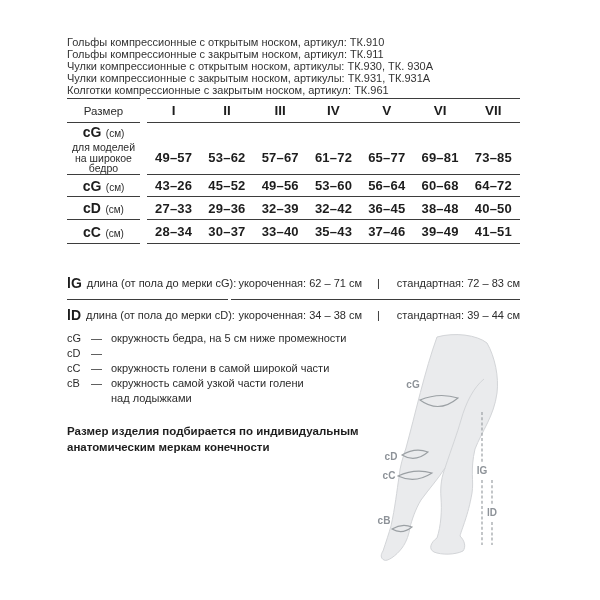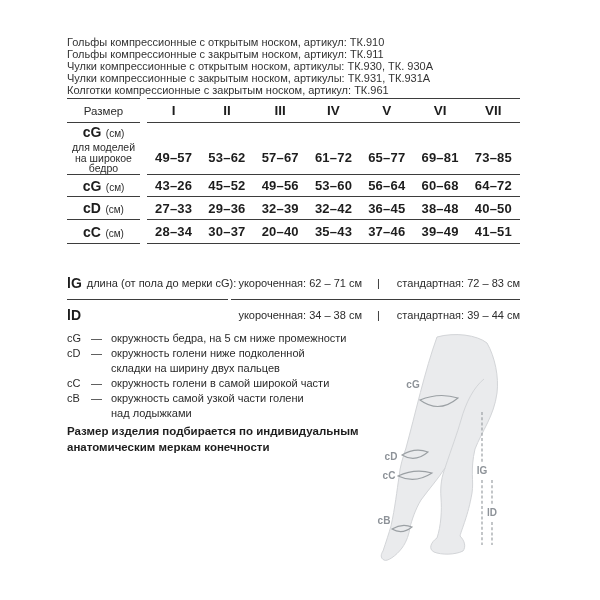--- a/index.html
+++ b/index.html
@@ -129,21 +129,21 @@
       <td class="b val">40–50</td>
     </tr>
     <tr style="height:24px">
       <td class="lbl b">
         <span class="rowlab"><b>cC</b>
         <span class="unit">(см)</span></span>
       </td>
       <td class="gap"></td>
       <td class="b val">28–34</td>
       <td class="b val">30–37</td>
-      <td class="b val">20–40</td>
+      <td class="b val">33–40</td>
       <td class="b val">35–43</td>
       <td class="b val">37–46</td>
       <td class="b val">39–49</td>
       <td class="b val">41–51</td>
     </tr>
   </tbody>
     </table>
 
   <div class="lenrow lr1">
     <div class="segL bline">
@@ -154,40 +154,39 @@
     <div class="segR bline">
       <span class="lopt">укороченная: 62 – 71 см</span>
       <span class="divid">|</span>
       <span class="lopt">стандартная: 72 – 83 см</span>
     </div>
   </div>
 
   <div class="lenrow lr2">
     <div class="segL">
       <b class="llab">lD</b>
+      <span class="ldesc">длина (от пола до мерки cD):</span>
     </div>
     <div class="gapSeg"></div>
     <div class="segR">
       <span class="lopt">укороченная: 34 – 38 см</span>
       <span class="divid">|</span>
       <span class="lopt">стандартная: 39 – 44 см</span>
     </div>
   </div>
 
   <div class="footnotes">
     <div class="fn">
       <span>cG</span>
       <span>—</span>
       <span class="ftext">окружность бедра, на 5 см ниже промежности</span>
     </div>
     <div class="fn">
       <span>cD</span>
       <span>—</span>
-      <span class="ftext">окружность голени ниже подколенной
-складки на ширину двух пальцев</span>
     </div>
     <div class="fn">
       <span>cC</span>
       <span>—</span>
       <span class="ftext">окружность голени в самой широкой части</span>
     </div>
     <div class="fn">
       <span>cB</span>
       <span>—</span>
       <span class="ftext">окружность самой узкой части голени

